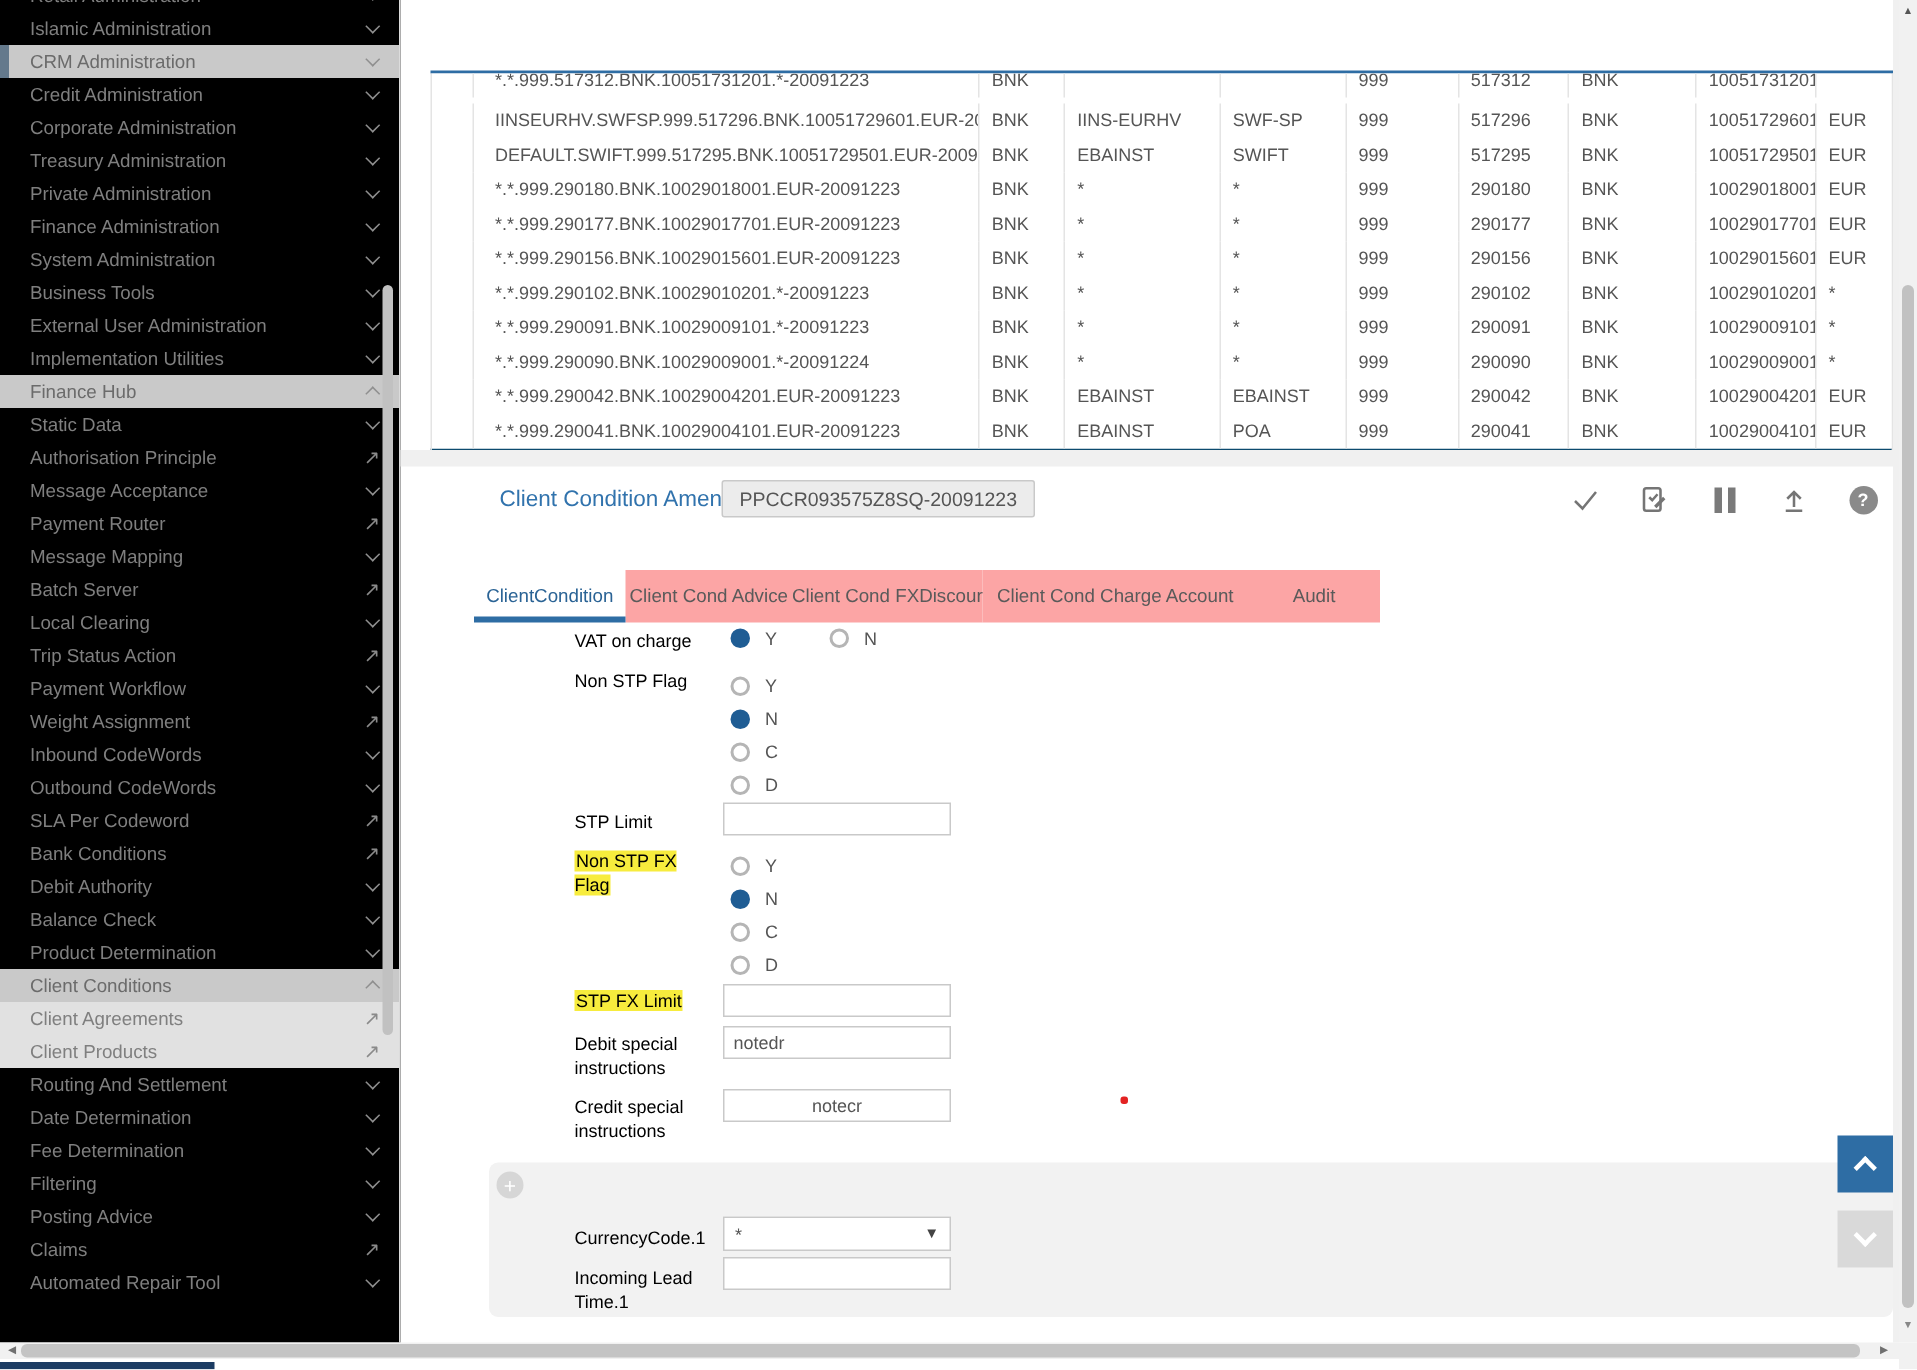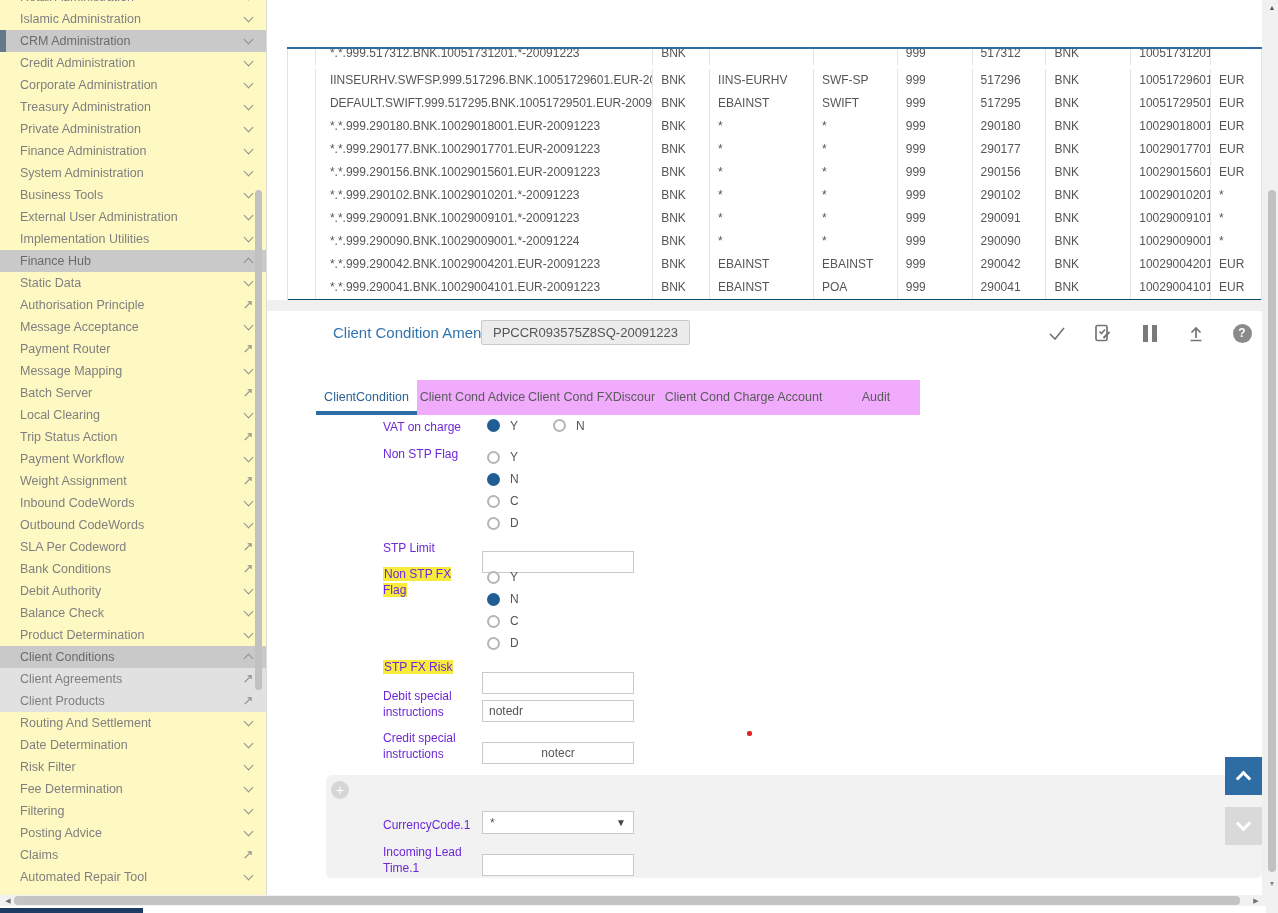--- a/index.html
+++ b/index.html
@@ -1,20 +1,20 @@
 <!DOCTYPE html>
 <html><head>
 <meta charset="utf-8">
 <style>
   html,body{margin:0;padding:0;background:#fff;}
   *{box-sizing:border-box;font-family:"Liberation Sans","DejaVu Sans",sans-serif;}
   .stage{position:relative;width:1278px;height:913px;overflow:hidden;background:#fff;}
 
   
-  .sidebar{position:absolute;left:0;top:0;width:267px;height:895px;background:#fef9c3;overflow:hidden;border-right:1px solid #dcdcdc;}
+  .sidebar{position:absolute;left:0;top:0;width:267px;height:895px;background:#000000;overflow:hidden;border-right:1px solid #dcdcdc;}
   .sb-list{position:absolute;left:0;top:-14px;width:100%;}
   .sb-item{position:relative;height:22px;display:flex;align-items:center;cursor:pointer;}
   .sb-item.hl{background:#c9c9c9;}
   .sb-item.shl{background:#e1e1e1;}
   .sb-bar{position:absolute;left:0;top:0;width:6px;height:100%;background:#64798c;}
   .sb-label{padding-left:20px;font-size:12.5px;color:#7f7f7f;white-space:nowrap;}
   .sb-item.hl .sb-label{color:#6b6b6b;}
   .sb-ic{position:absolute;right:12px;top:50%;transform:translateY(-50%);width:12px;height:12px;display:flex;align-items:center;justify-content:center;}
   .chev{display:block;width:7px;height:7px;border-right:1.6px solid #8f8f8f;border-bottom:1.6px solid #8f8f8f;}
   .chev.down{transform:rotate(45deg);margin-top:-3px;}
@@ -45,28 +45,28 @@
   
   .title{position:absolute;left:333px;top:324px;font-size:15px;font-weight:500;color:#3173ad;}
   .badge{position:absolute;left:481px;top:320px;height:25px;line-height:23px;padding:0 11px;background:#ececec;border:1px solid #c9c9c9;border-radius:2px;font-size:13px;color:#555;}
   .actbtn{position:absolute;top:322px;width:22px;height:22px;display:flex;align-items:center;justify-content:center;cursor:pointer;background:none;border:none;padding:0;}
   .actbtn svg{stroke:#757575;fill:none;stroke-width:1.7;}
   .pausewrap span{display:inline-block;width:5px;height:17px;background:#7a7a7a;margin:0 2px;}
   .helpc{width:19px;height:19px;border-radius:50%;background:#8a8a8a;color:#fff;font-size:12px;font-weight:bold;display:flex;align-items:center;justify-content:center;}
 
   
   .tabs{position:absolute;left:316px;top:380px;height:35px;display:flex;}
-  .tab{height:35px;line-height:35px;text-align:center;font-size:12.5px;color:#5a5a5a;background:#f0abfc;cursor:pointer;white-space:nowrap;}
+  .tab{height:35px;line-height:35px;text-align:center;font-size:12.5px;color:#5a5a5a;background:#fca5a5;cursor:pointer;white-space:nowrap;}
   .tab.act{background:#fff;color:#2a6395;}
   .tab-underline{position:absolute;left:316px;top:411px;width:101px;height:4px;background:#2e6da4;}
 
   
-  .flabel{position:absolute;left:383px;width:94px;font-size:12px;color:#6d28d9;line-height:16px;}
+  .flabel{position:absolute;left:383px;width:94px;font-size:12px;color:#000000;line-height:16px;}
   .mark{background:#f7ec3d;padding:0 1px;}
-  .txt{position:absolute;left:482px;width:152px;height:22px;border:1px solid #c9c9c9;font-size:12px;color:#555;padding:0 6px;background:#fff;outline:none;margin-top:16px;}
+  .txt{position:absolute;left:482px;width:152px;height:22px;border:1px solid #c9c9c9;font-size:12px;color:#555;padding:0 6px;background:#fff;outline:none;}
   .rgroup{position:absolute;left:487px;}
   .rgroup.vert .ropt{display:flex;align-items:center;height:22px;}
   .rgroup.horz{display:flex;}
   .rgroup.horz .ropt{display:flex;align-items:center;margin-right:35px;height:15px;}
   .rc{display:inline-block;width:13px;height:13px;border:2px solid #b5b5b5;border-radius:50%;background:#fff;flex:none;}
   .ropt.on .rc{background:#1f5d94;border-color:#1f5d94;}
   .rl{margin-left:10px;font-size:12px;color:#555;}
   .reddot{position:absolute;left:747px;top:731px;width:5px;height:5px;background:#e32222;border-radius:2px;}
 
   
@@ -284,26 +284,20 @@
           <span class="sb-ic ao">↗</span>
         </div>
         <div class="sb-item">
           <span class="sb-label">Routing And Settlement</span>
           <span class="sb-ic">
             <i class="chev down"></i>
           </span>
         </div>
         <div class="sb-item">
           <span class="sb-label">Date Determination</span>
-          <span class="sb-ic">
-            <i class="chev down"></i>
-          </span>
-        </div>
-        <div class="sb-item">
-          <span class="sb-label">Risk Filter</span>
           <span class="sb-ic">
             <i class="chev down"></i>
           </span>
         </div>
         <div class="sb-item">
           <span class="sb-label">Fee Determination</span>
           <span class="sb-ic">
             <i class="chev down"></i>
           </span>
         </div>
@@ -555,21 +549,21 @@
       <span class="ropt">
         <i class="rc"></i>
         <span class="rl">C</span>
       </span>
       <span class="ropt">
         <i class="rc"></i>
         <span class="rl">D</span>
       </span>
     </div>
 
-  <div class="flabel" style="top:659px"><span class="mark">STP FX Risk</span></div>
+  <div class="flabel" style="top:659px"><span class="mark">STP FX Limit</span></div>
   <input class="txt" style="top: 656px;" value="">
 
   <div class="flabel" style="top:688px">Debit special instructions</div>
   <input class="txt" style="top: 684px;" value="notedr">
 
   <div class="flabel" style="top:730px">Credit special instructions</div>
   <input class="txt" style="top: 726px; text-align: center;" value="notecr">
 
   <div class="reddot"></div>
 

